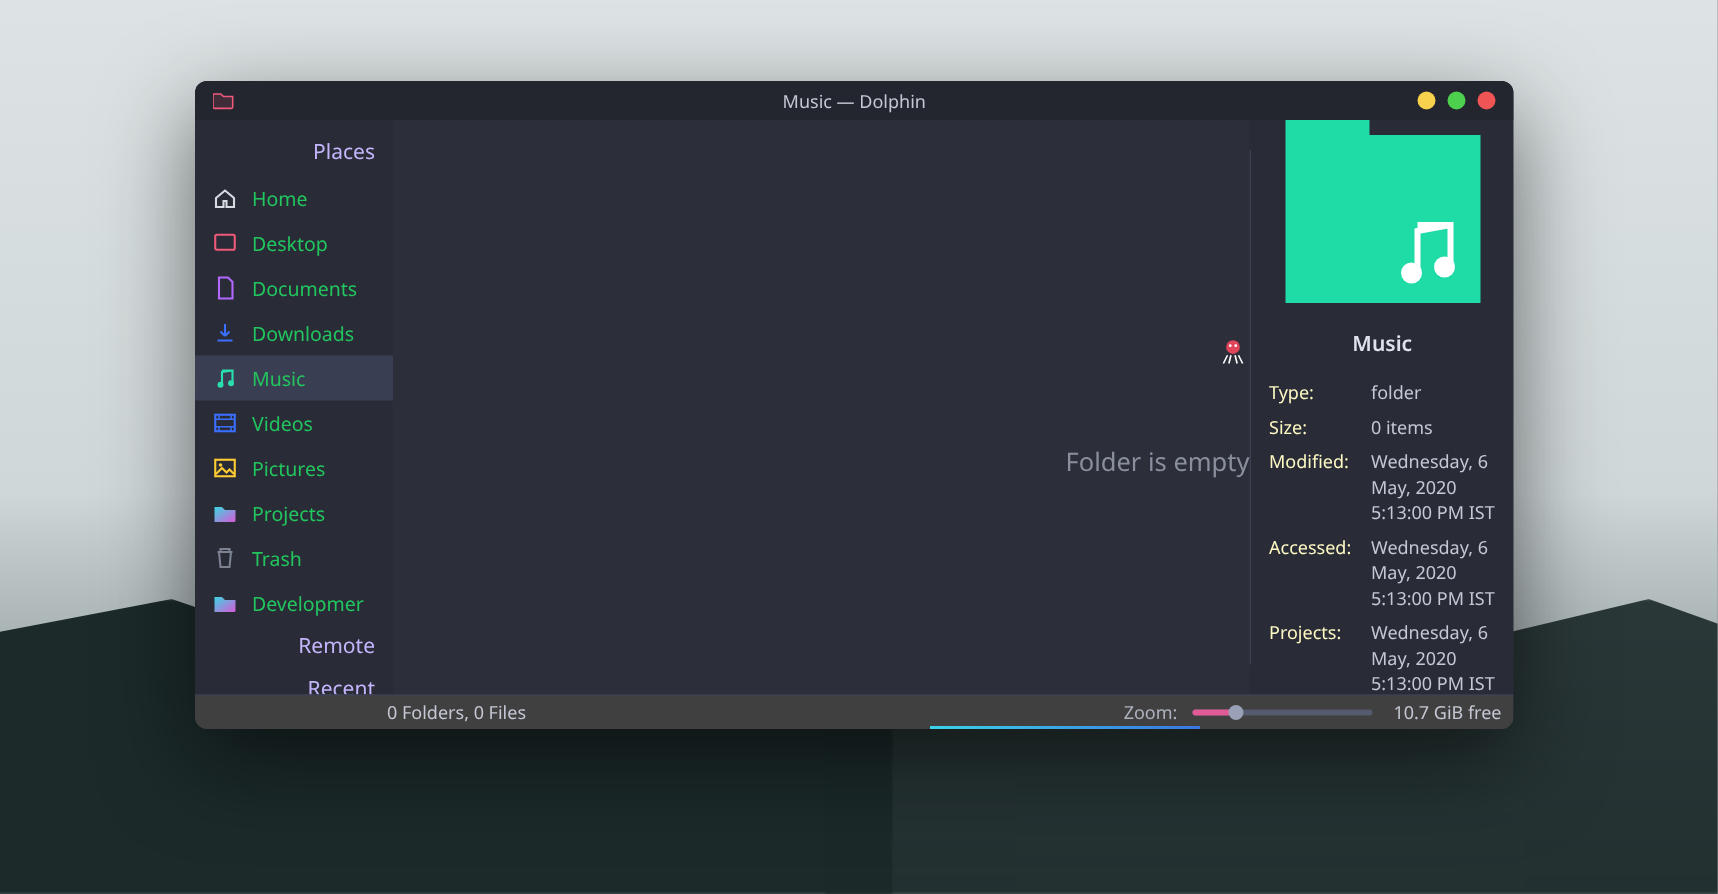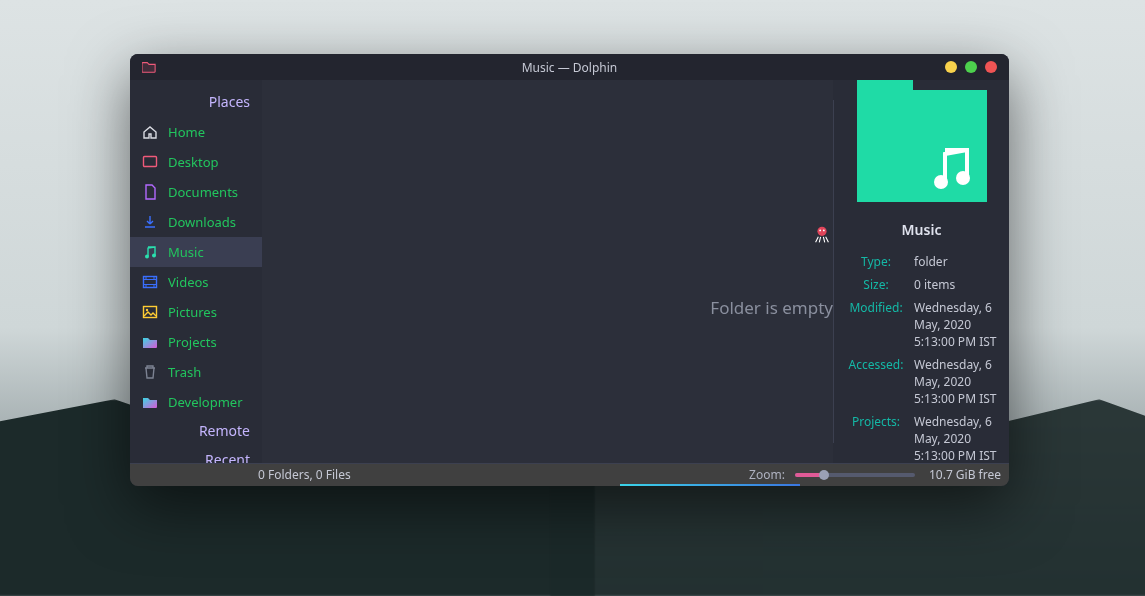--- a/index.html
+++ b/index.html
@@ -49,21 +49,21 @@
   .empty-text { font-size:17px; color:#8a8f9e; }
 
   .divider { width:1px; background:#3c4050; margin:20px 0; }
 
   .info { width:175px; padding:10px 12px 0 12px; font-size:12px; color:#c5c8d4; overflow:hidden; }
   .info-thumb { width:130px; height:112px; margin:0 auto 18px; background:#1fdba6; position:relative; }
   .info-thumb::before { content:""; position:absolute; top:-12px; left:0; width:56px; height:12px; background:#1fdba6; }
   .info-thumb svg { position:absolute; right:10px; bottom:10px; }
   .info-title { text-align:center; font-size:14px; font-weight:600; margin-bottom:14px; color:#dfe2ed; }
   .info-grid { display:grid; grid-template-columns:60px 1fr; row-gap:6px; column-gap:8px; }
-  .info-k { text-align:center; color:#14b8a6; }
+  .info-k { text-align:left; color:#fef9c3; }
   .info-v { color:#c5c8d4; }
   .info-v a { color:#90949f; text-decoration:underline; cursor:pointer; }
 
   .status { height:26px; background:#404040; border-top:1px solid #3c4050; display:flex; align-items:center; padding:0 8px; font-size:12px; gap:14px; position:relative; }
   .status .counts { color:#c5c8d4; margin-left:120px;}
   .status .zoom-wrap { display:flex; align-items:center; gap:10px; margin-left:auto; }
   .status .zoom-lbl { color:#aeb1bf; }
   .zoom-slider { width:120px; height:4px; background:#555a6e; border-radius:2px; position:relative; }
   .zoom-slider::before{ content:""; position:absolute; left:0; top:0; height:4px; width:28px; background:#e05a96; border-radius:2px;}
   .zoom-slider .knob{ position:absolute; left:24px; top:-3px; width:10px; height:10px; border-radius:50%; background:#9aa0b5; }

